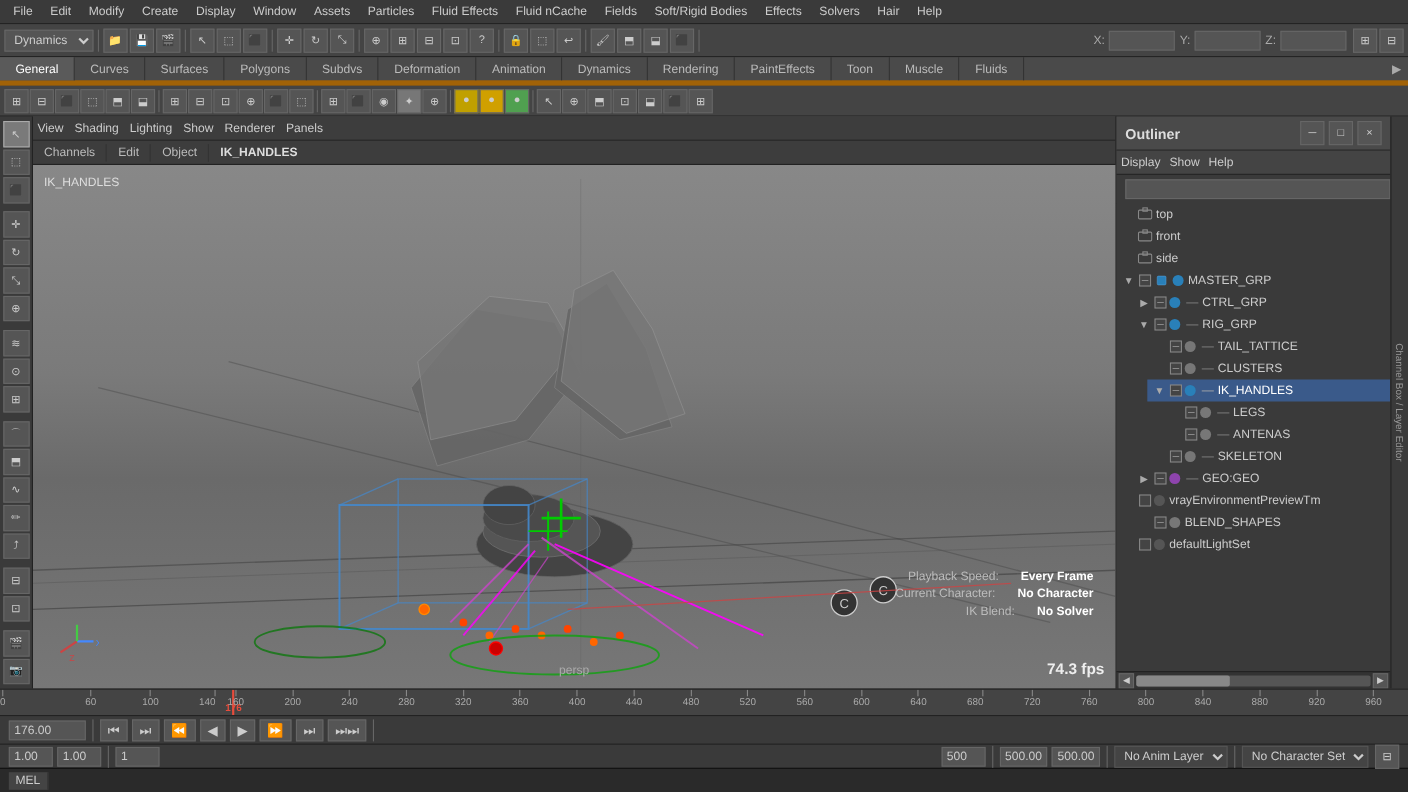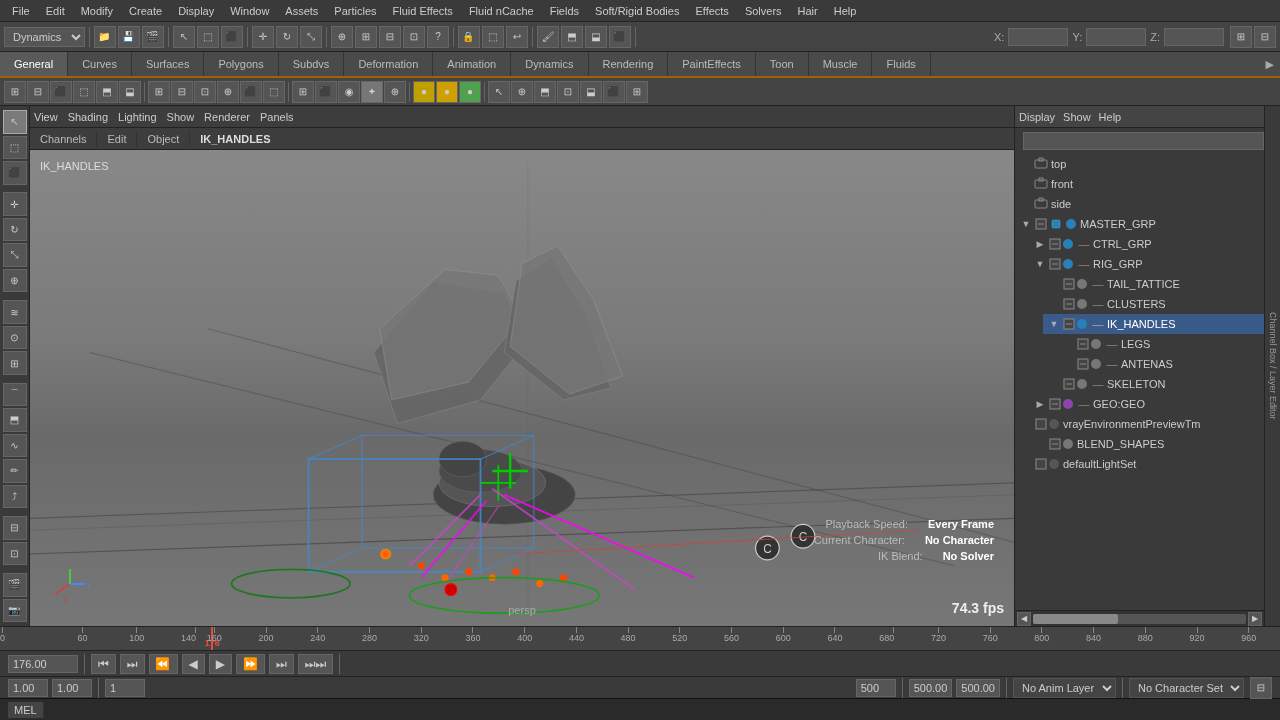--- a/index.html
+++ b/index.html
@@ -9,21 +9,21 @@
     #menubar { display: flex; align-items: center; background: #3a3a3a; height: 22px; border-bottom: 1px solid #222; padding: 0 4px; }
     .menu-item { padding: 2px 8px; font-size: 11px; color: #ccc; cursor: pointer; }
 
     
     #toolbar1 { display: flex; align-items: center; background: #444; height: 30px; border-bottom: 1px solid #222; padding: 0 4px; gap: 2px; }
     .toolbar-dropdown { background: #555; color: #ccc; border: 1px solid #666; padding: 1px 4px; font-size: 11px; height: 20px; }
     .tb-btn { background: #555; border: 1px solid #666; width: 22px; height: 22px; display: inline-flex; align-items: center; justify-content: center; cursor: pointer; color: #ccc; font-size: 10px; }
     .tb-sep { width: 1px; height: 20px; background: #666; margin: 0 2px; }
 
     
-    #tabbar { display: flex; align-items: center; background: #4a4a4a; height: 26px; border-bottom: 2px solid #a16207; }
+    #tabbar { display: flex; align-items: center; background: #4a4a4a; height: 26px; border-bottom: 5px solid #a16207; }
     .tab { padding: 4px 14px; font-size: 11px; color: #bbb; cursor: pointer; border-right: 1px solid #333; height: 100%; display: flex; align-items: center; }
     .tab.active { background: #5a5a5a; color: #fff; }
     .tab-arrow { padding: 4px 6px; color: #aaa; cursor: pointer; margin-left: auto; }
 
     
     #toolbar2 { display: flex; align-items: center; background: #444; height: 28px; border-bottom: 1px solid #222; padding: 0 4px; gap: 1px; }
 
     
     #main { display: flex; height: calc(720px - 22px - 30px - 26px - 28px - 24px - 26px - 22px); }
 
@@ -370,20 +370,28 @@
           <line x1="20" y1="20" x2="5" y2="30" stroke="#cc4444" stroke-width="2"></line>
           <line x1="20" y1="20" x2="20" y2="5" stroke="#44cc44" stroke-width="2"></line>
           <text x="13" y="38" fill="#cc4444" font-size="8">Z</text>
         </svg>
       </div>
     </div>
   </div>
 
   <div id="right-panel">
 
+    <div id="outliner-header">
+      <span id="outliner-title">Outliner</span>
+      <div id="outliner-controls">
+        <div class="tb-btn" style="background:#555;">─</div>
+        <div class="tb-btn" style="background:#555;">□</div>
+        <div class="tb-btn" style="background:#555;">×</div>
+      </div>
+    </div>
 
     <div id="outliner-menubar">
       <span class="vp-menu-item">Display</span>
       <span class="vp-menu-item">Show</span>
       <span class="vp-menu-item">Help</span>
     </div>
 
     <div style="background:#3a3a3a; padding:2px 4px;">
       <input type="text" id="outliner-search" class="outliner-search" style="background: rgb(85, 85, 85); border: 1px solid rgb(102, 102, 102); color: rgb(204, 204, 204); width: 100%; height: 18px; padding: 0px 4px; font-size: 10px; box-sizing: border-box;">
     </div>

